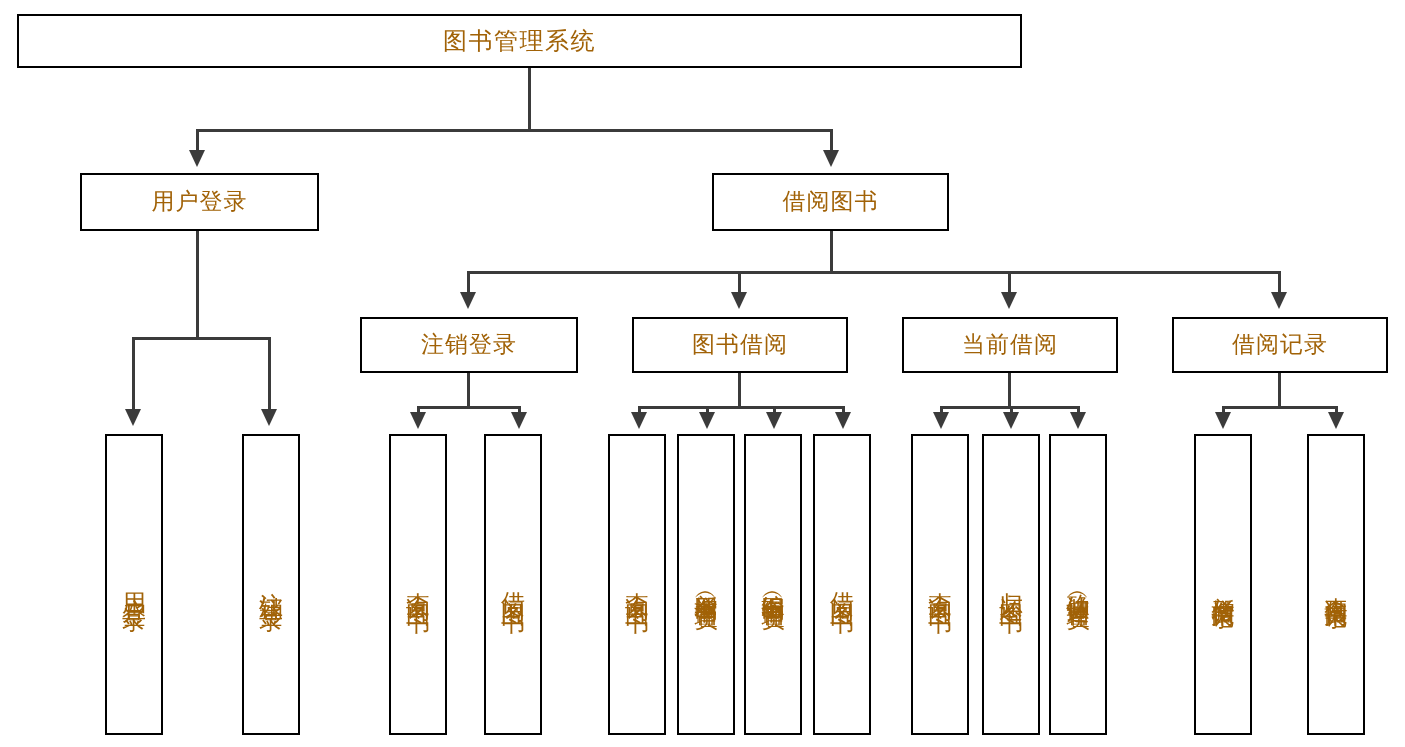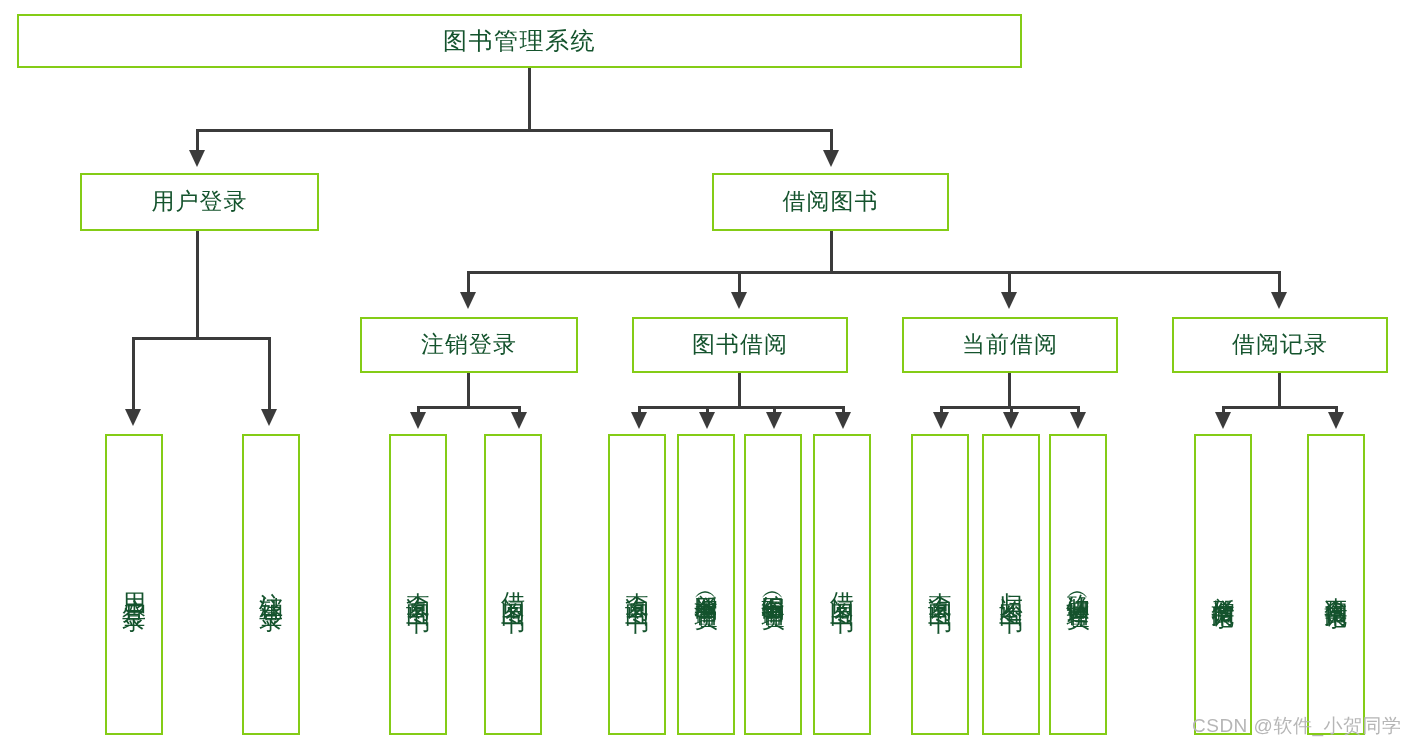--- a/index.html
+++ b/index.html
@@ -13,26 +13,26 @@
   #canvas {
     position: relative;
     width: 1405px;
     height: 747px;
     background: #ffffff;
     overflow: hidden;
   }
   .node {
     position: absolute;
     box-sizing: border-box;
-    border: 2px solid #84cc16;
+    border: 2px solid #000000;
     background: #ffffff;
     display: flex;
     align-items: center;
     justify-content: center;
-    color: #14532d;
+    color: #a16207;
     z-index: 3;
   }
   .node-label {
     display: block;
     text-align: center;
     line-height: 1.18;
     white-space: nowrap;
   }
   
   .node.horiz .node-label {
@@ -219,15 +219,14 @@
     <span class="node-label">确认归还（管理员）</span>
   </div>
 
   <div class="node vert tight" style="left:1194px; top:434px; width:58px; height:301px;">
     <span class="node-label">新增借阅记录</span>
   </div>
   <div class="node vert tight" style="left:1307px; top:434px; width:58px; height:301px;">
     <span class="node-label">查询借阅记录</span>
   </div>
 
-  <div class="watermark" style="left:1192px; top:713px;">CSDN @软件_小贺同学</div>
 
 </div>
 
 </body></html>

